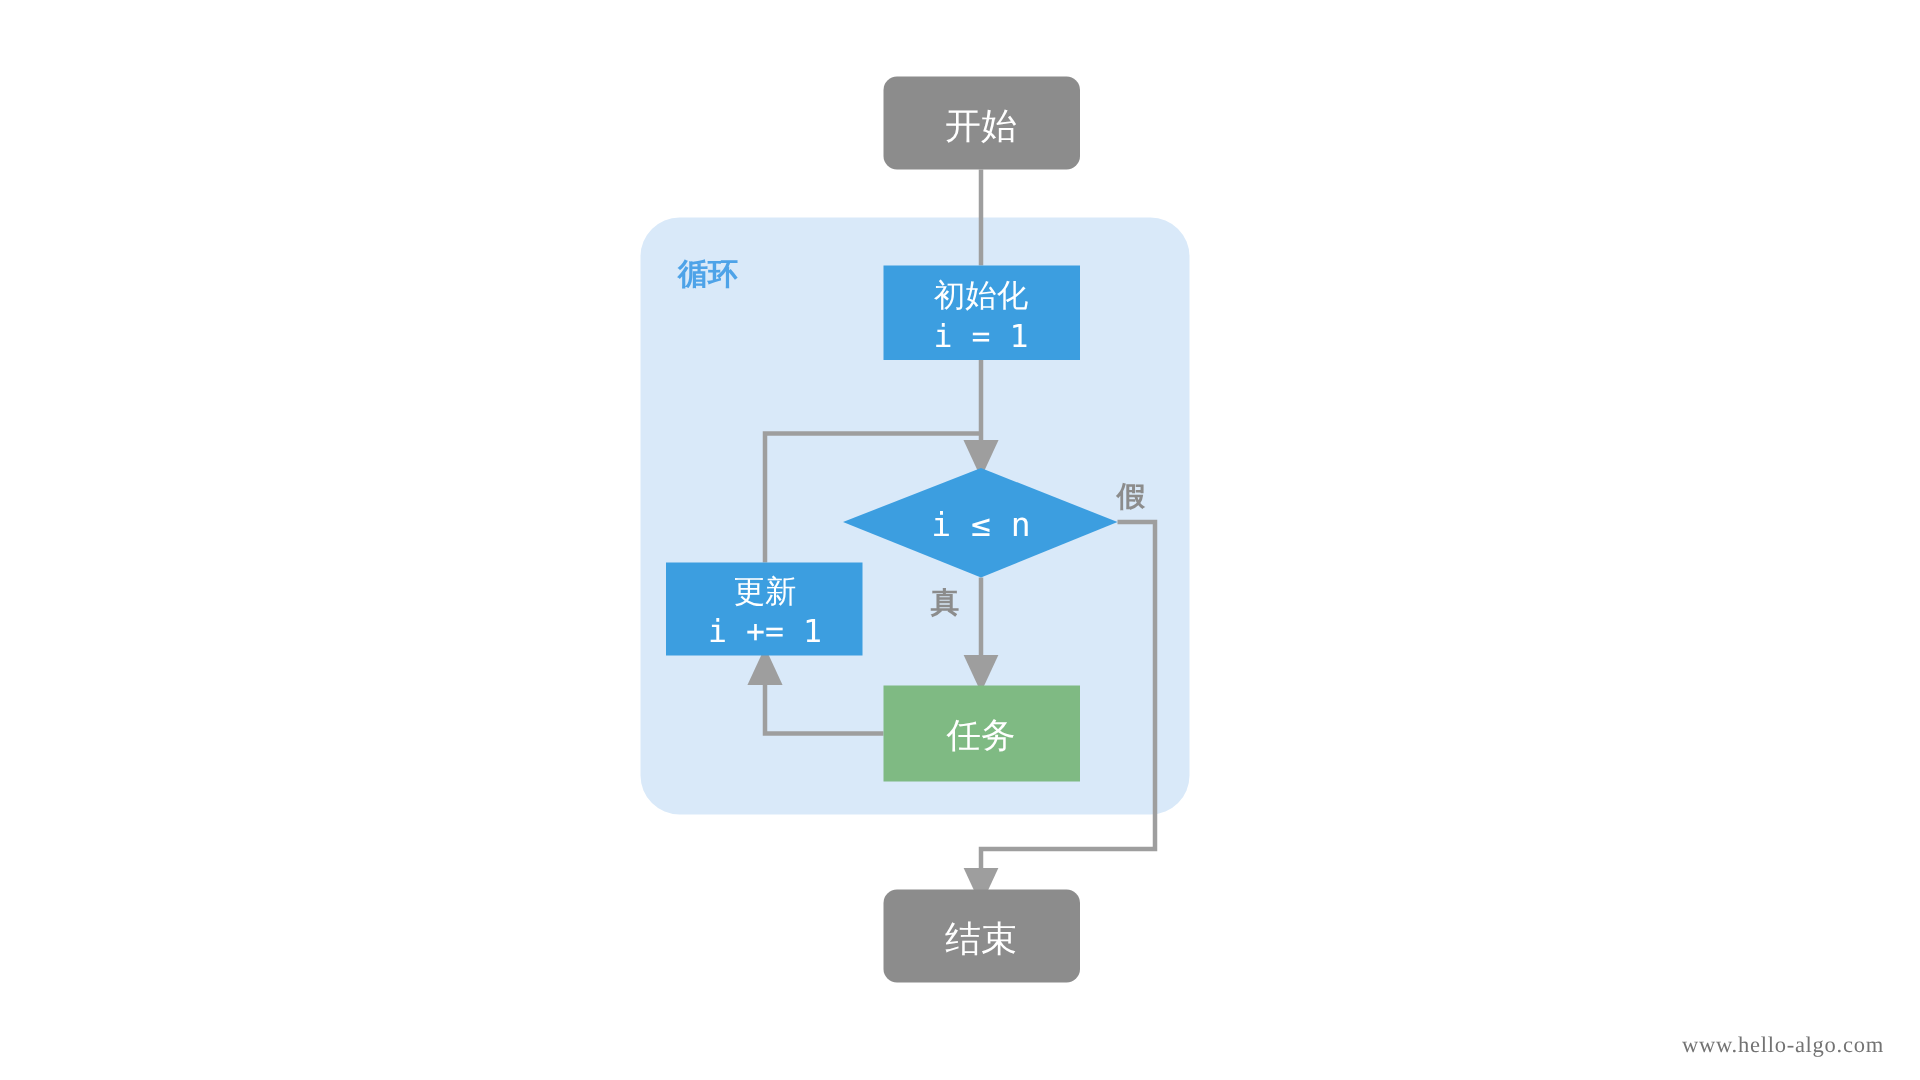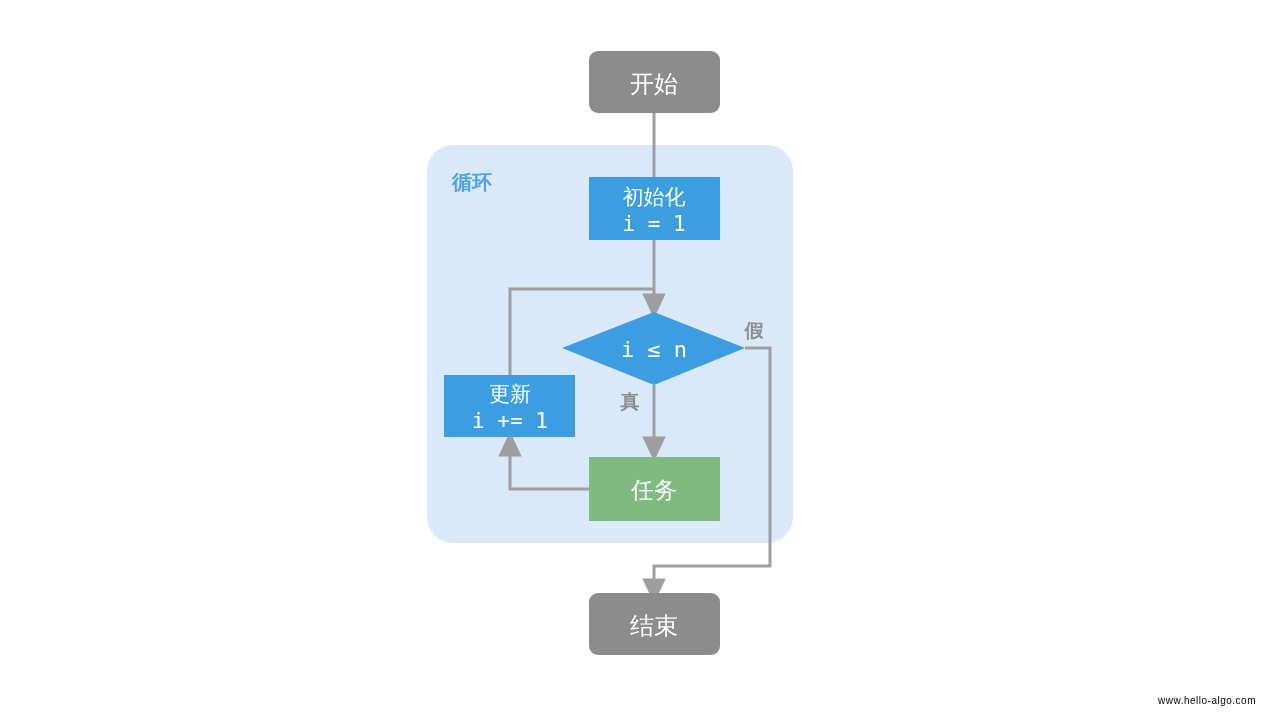--- a/index.html
+++ b/index.html
@@ -43,23 +43,23 @@
   .loop-label {
     font-family: "Liberation Sans", sans-serif;
     fill: #4ea3e8;
     font-weight: bold;
     font-size: 20px;
   }
   .watermark {
     position: absolute;
     right: 24px;
     bottom: 14px;
-    font-family: Liberation Sans, sans-serif;
-    font-size: 10px;
-    color: #000000;
+    font-family: Liberation Serif, serif;
+    font-size: 15px;
+    color: #737373;
     letter-spacing: 0.5px;
     white-space: nowrap;
   }
   .conn {
     stroke: #9e9e9e;
     stroke-width: 3;
     fill: none;
   }
 </style>
 </head>

